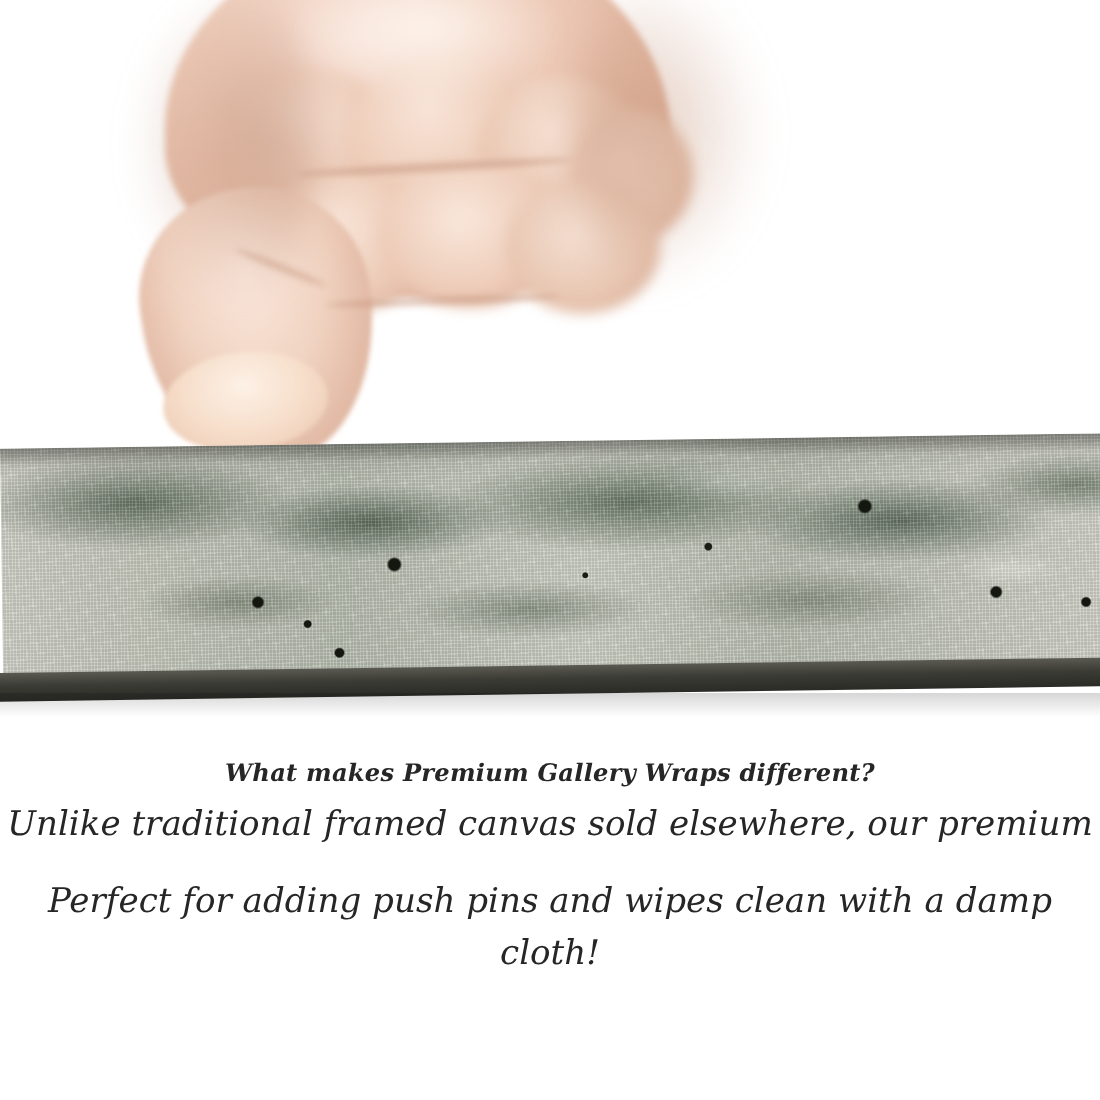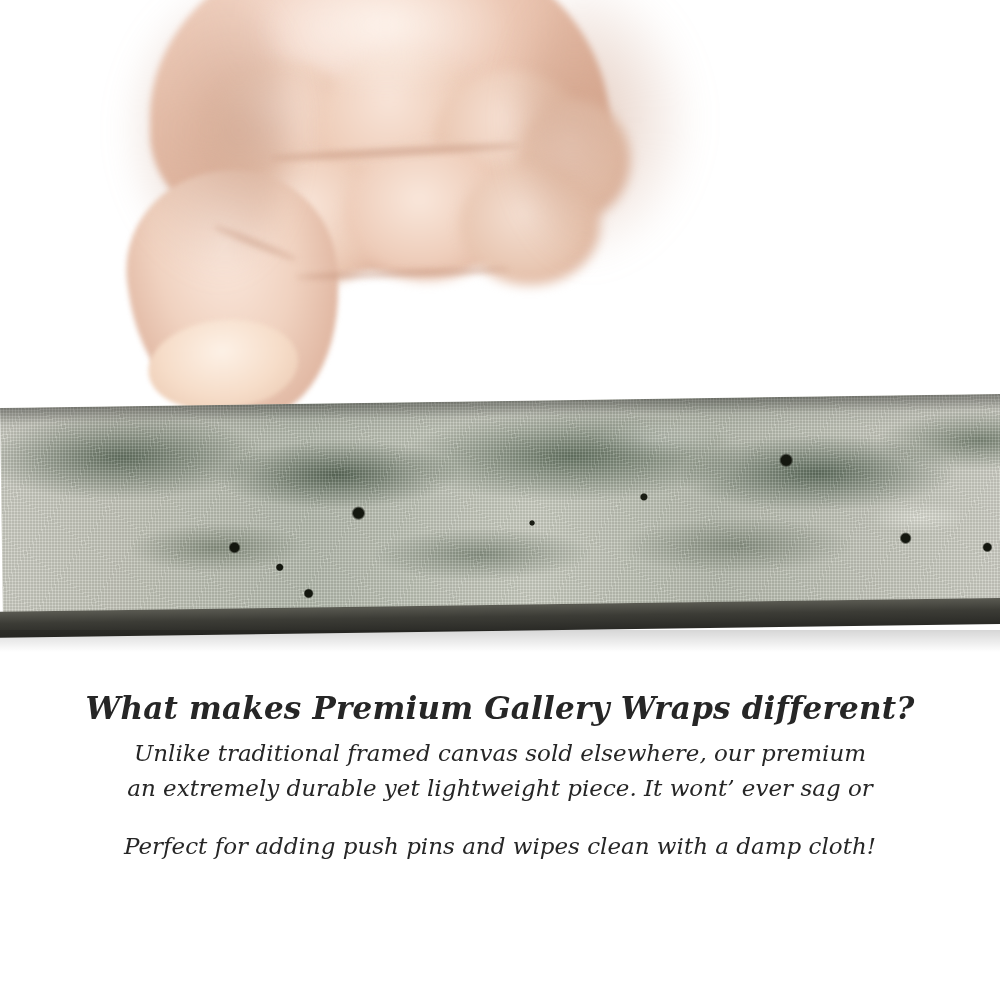--- a/index.html
+++ b/index.html
@@ -208,27 +208,27 @@
     left: 0;
     top: 690px;
     width: 1000px;
     text-align: center;
     color: #262626;
     font-family: "DejaVu Serif", serif;
     font-style: italic;
   }
   .caption h2 {
     margin: 0 0 10px 0;
-    font-size: 31px;
+    font-size: 22px;
     font-weight: 700;
     letter-spacing: 0.2px;
   }
   .caption p {
     margin: 0;
-    font-size: 23px;
+    font-size: 31px;
     line-height: 1.52;
     font-weight: 400;
   }
   .caption .last {
     margin-top: 23px;
   }
 </style>
 </head>
 <body>
 
@@ -262,17 +262,16 @@
       <div class="canvas-top-shadow"></div>
     </div>
     <div class="canvas-back"></div>
     <div class="canvas-back-shadow"></div>
 
   </div>
 
   <div class="caption">
     <h2>What makes Premium Gallery Wraps different?</h2>
     <p>Unlike traditional framed canvas sold elsewhere, our premium</p>
-    <p>an extremely durable yet lightweight piece. It wont’ ever sag or</p>
     <p class="last">Perfect for adding push pins and wipes clean with a damp cloth!</p>
   </div>
 
 </div>
 
 </body></html>

